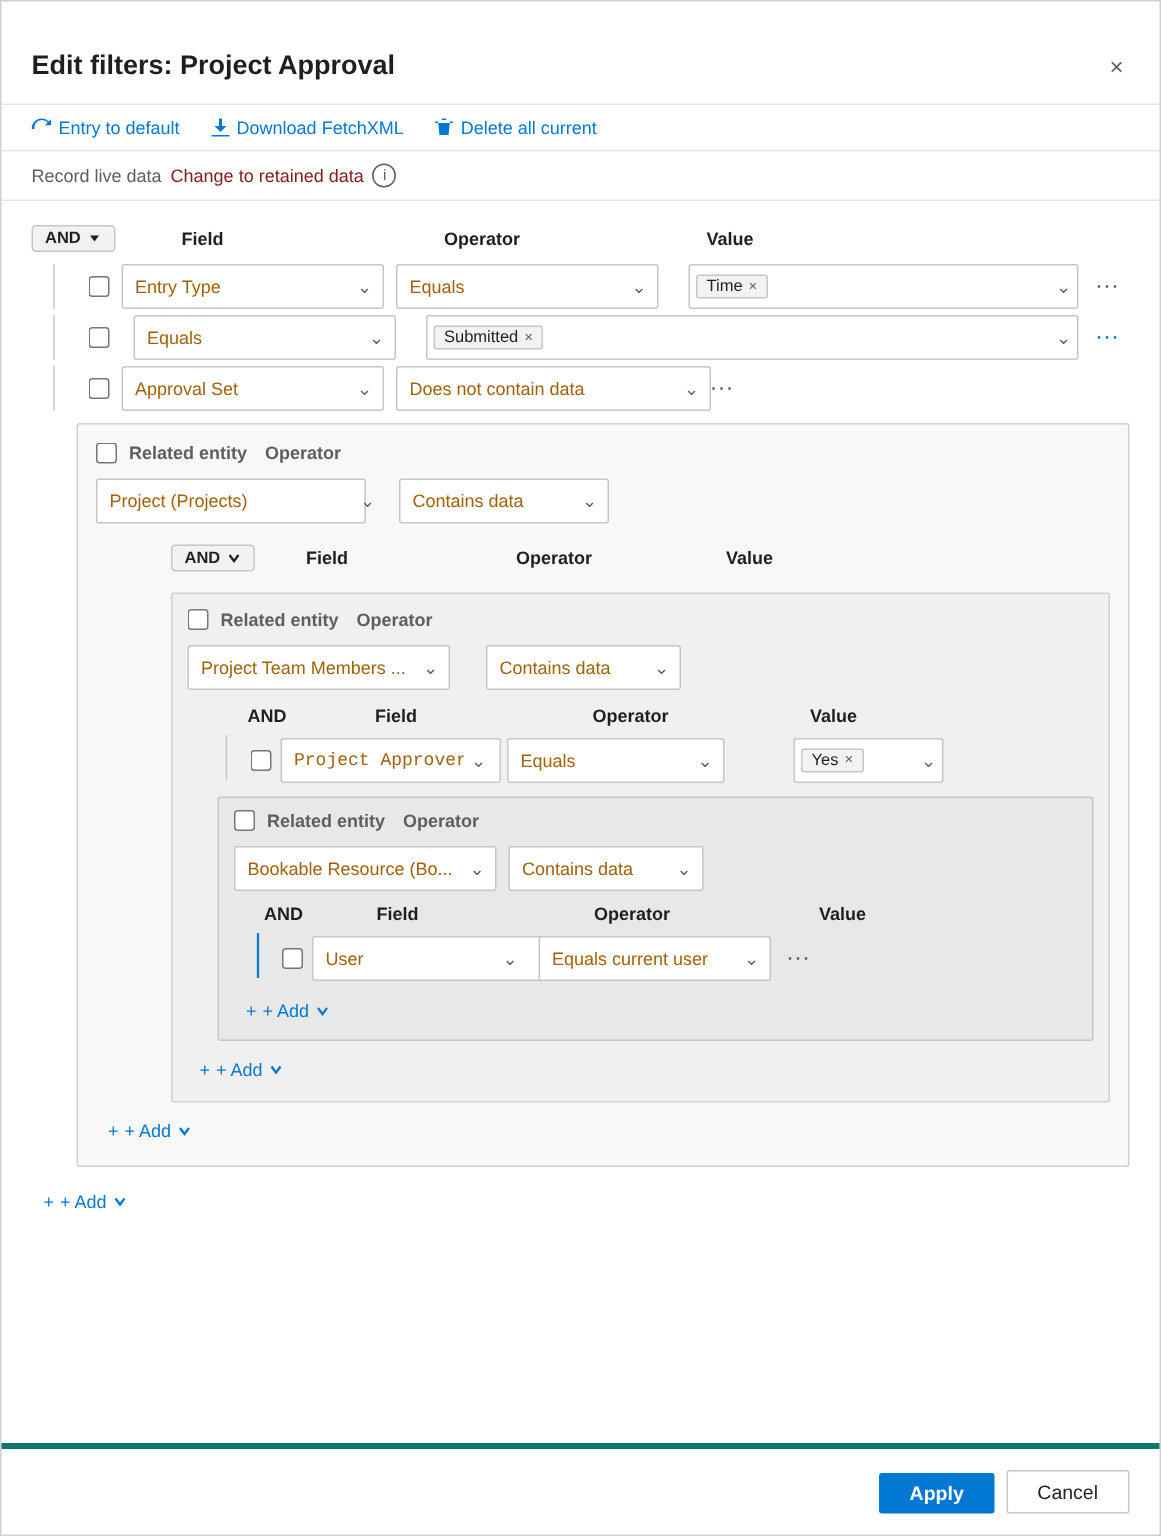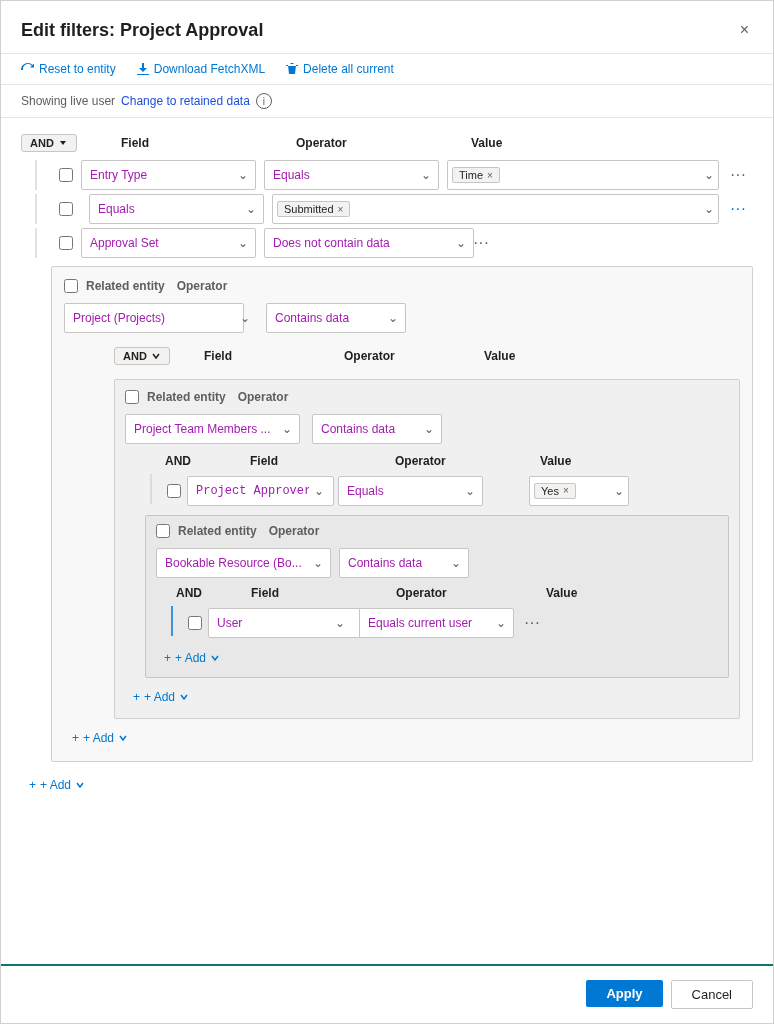--- a/index.html
+++ b/index.html
@@ -1,52 +1,52 @@
 <!DOCTYPE html>
 <html><head>
   <meta charset="utf-8">
   <style>
     * { box-sizing: border-box; margin: 0; padding: 0; }
     body { font-family: 'Segoe UI', Arial, sans-serif; font-size: 13px; color: #201f1e; background: #fff; width: 774px; min-height: 1024px; position: relative; }
 
     .dialog { width: 774px; min-height: 1024px; background: #fff; border: 1px solid #d0d0d0; display: flex; flex-direction: column; }
 
-    .dialog-header { display: flex; align-items: center; justify-content: space-between; padding: 16px 20px 10px 20px; border-bottom: 1px solid #e5e5e5; }
+    .dialog-header { display: flex; align-items: flex-start; justify-content: space-between; padding: 32px 20px 10px 20px; border-bottom: 1px solid #e5e5e5; }
     .dialog-title { font-size: 18px; font-weight: 600; color: #201f1e; }
     .close-btn { background: none; border: none; cursor: pointer; font-size: 16px; color: #605e5c; padding: 4px; }
 
     .toolbar { display: flex; align-items: center; gap: 20px; padding: 8px 20px; border-bottom: 1px solid #e5e5e5; }
     .toolbar-btn { background: none; border: none; cursor: pointer; color: #0078d4; font-size: 12px; display: flex; align-items: center; gap: 4px; }
 
     .data-info { display: flex; align-items: center; gap: 6px; padding: 8px 20px; border-bottom: 1px solid #e5e5e5; font-size: 12px; color: #605e5c; }
-    .data-info a { color: #1d4ed8; cursor: pointer; text-decoration: none; }
+    .data-info a { color: #7f1d1d; cursor: pointer; text-decoration: none; }
     .info-icon { width: 16px; height: 16px; border: 1px solid #605e5c; border-radius: 50%; display: inline-flex; align-items: center; justify-content: center; font-size: 10px; color: #605e5c; cursor: pointer; }
 
     .filter-area { flex: 1; padding: 12px 20px; overflow-y: auto; }
 
     .col-headers { display: flex; align-items: center; padding: 4px 0 8px 0; gap: 0; }
     .col-and { width: 70px; }
     .col-check { width: 30px; }
     .col-field { width: 175px; font-weight: 600; font-size: 12px; color: #201f1e; }
     .col-operator { width: 175px; font-weight: 600; font-size: 12px; color: #201f1e; }
     .col-value { flex: 1; font-weight: 600; font-size: 12px; color: #201f1e; }
 
     .and-badge { background: #f3f2f1; border: 1px solid #c8c6c4; border-radius: 3px; padding: 2px 8px; font-size: 11px; font-weight: 600; display: inline-flex; align-items: center; gap: 4px; cursor: pointer; }
     .and-badge svg { width: 10px; height: 10px; }
 
     .filter-row { display: flex; align-items: center; margin-bottom: 8px; gap: 0; }
     .filter-row .row-check { width: 30px; display: flex; align-items: center; justify-content: center; }
     .filter-row .row-field { width: 175px; }
     .filter-row .row-operator { width: 175px; margin-left: 8px; }
-    .filter-row .row-value { flex: 1; margin-left: 8px; }
+    .filter-row .row-value { flex: 1; margin-left: 20px; }
     .filter-row .row-more { width: 30px; display: flex; align-items: center; justify-content: center; margin-left: 4px; }
 
     .line-connector { width: 30px; display: flex; align-items: center; justify-content: center; }
 
-    .form-select { width: 100%; height: 30px; border: 1px solid #c8c6c4; border-radius: 2px; padding: 0 8px; font-size: 12px; color: #a21caf; background: #fff; appearance: none; cursor: pointer; padding-right: 24px; }
+    .form-select { width: 100%; height: 30px; border: 1px solid #c8c6c4; border-radius: 2px; padding: 0 8px; font-size: 12px; color: #a16207; background: #fff; appearance: none; cursor: pointer; padding-right: 24px; }
 
     .select-container { position: relative; width: 100%; }
     .select-container::after { content: '⌄'; position: absolute; right: 8px; top: 50%; transform: translateY(-50%); font-size: 12px; color: #605e5c; pointer-events: none; }
 
     .value-tag-container { display: flex; align-items: center; border: 1px solid #c8c6c4; border-radius: 2px; padding: 0 4px; height: 30px; background: #fff; gap: 4px; width: 100%; }
     .value-tag { background: #f3f2f1; border: 1px solid #c8c6c4; border-radius: 2px; padding: 1px 6px; font-size: 11px; display: flex; align-items: center; gap: 4px; }
     .tag-close { cursor: pointer; color: #605e5c; font-size: 10px; }
     .value-tag-container .expand-arrow { margin-left: auto; color: #605e5c; font-size: 12px; cursor: pointer; }
 
     .more-btn { background: none; border: none; cursor: pointer; color: #605e5c; font-size: 16px; padding: 2px 4px; }
@@ -57,21 +57,21 @@
     .related-group { border: 1px solid #d0d0d0; border-radius: 2px; background: #f8f8f8; padding: 12px; margin-bottom: 8px; }
     .related-group-header { display: flex; align-items: center; gap: 8px; margin-bottom: 10px; }
     .related-group-label { font-weight: 600; font-size: 12px; color: #605e5c; margin-right: 4px; }
 
     .sub-col-headers { display: flex; align-items: center; padding: 4px 0 6px 0; }
 
     .nested-group { background: #f0f0f0; border: 1px solid #d0d0d0; border-radius: 2px; padding: 10px; margin-top: 8px; }
 
     .add-btn { background: none; border: none; cursor: pointer; color: #0078d4; font-size: 12px; display: flex; align-items: center; gap: 4px; padding: 4px 8px; }
 
-    .dialog-footer { display: flex; align-items: flex-start; justify-content: flex-end; gap: 8px; padding: 14px 20px; border-top: 2px solid #0f766e; }
+    .dialog-footer { display: flex; align-items: flex-end; justify-content: flex-end; gap: 8px; padding: 14px 20px; border-top: 4px solid #0f766e; }
     .btn-primary { background: #0078d4; color: #fff; border: none; border-radius: 2px; padding: 6px 20px; font-size: 13px; cursor: pointer; font-weight: 600; }
     .btn-secondary { background: #fff; color: #201f1e; border: 1px solid #c8c6c4; border-radius: 2px; padding: 6px 20px; font-size: 13px; cursor: pointer; }
 
     .row-group { margin-bottom: 4px; }
 
     .deep-nested { background: #e8e8e8; border: 1px solid #c8c6c4; border-radius: 2px; padding: 8px 10px; margin-top: 6px; }
   </style>
 </head>
 <body>
 
@@ -80,38 +80,38 @@
   <div class="dialog-header">
     <span class="dialog-title">Edit filters: Project Approval</span>
     <button class="close-btn">×</button>
   </div>
 
   <div class="toolbar">
     <button class="toolbar-btn">
       <svg width="14" height="14" viewBox="0 0 14 14" fill="none">
         <path d="M2 7C2 4.24 4.24 2 7 2c1.5 0 2.85.66 3.79 1.71L9 5.5h4V1.5L11.54 2.96A5.98 5.98 0 007 1C3.13 1 0 4.13 0 8h2V7z" fill="#0078d4"></path>
       </svg>
-      <span>Reset to entity</span>
+      <span>Entry to default</span>
     </button>
     <button class="toolbar-btn">
       <svg width="14" height="14" viewBox="0 0 14 14" fill="none">
         <path d="M7 10L3 6h3V1h2v5h3L7 10zM1 12h12v1H1v-1z" fill="#0078d4"></path>
       </svg>
       <span>Download FetchXML</span>
     </button>
     <button class="toolbar-btn">
       <svg width="14" height="14" viewBox="0 0 14 14" fill="none">
         <path d="M3 3l1 9h6l1-9H3zm2.5-2h3v1h-3V1zM1 3h12v1H1V3z" fill="#0078d4"></path>
       </svg>
       <span>Delete all current</span>
     </button>
   </div>
 
   <div class="data-info">
-    <span>Showing live user</span>
+    <span>Record live data</span>
     <a>Change to retained data</a>
     <span class="info-icon">i</span>
   </div>
 
   <div class="filter-area">
 
     <div class="col-headers">
       <div class="col-and">
         <span class="and-badge">
           <span>AND</span>
@@ -254,21 +254,21 @@
         <div style="width:140px;font-weight:600;font-size:12px;">Operator</div>
         <div style="flex:1;font-weight:600;font-size:12px;">Value</div>
       </div>
 
       <div class="nested-group" style="margin-left:50px;">
         <div class="related-group-header">
           <input type="checkbox" style="">
           <span class="related-group-label">Related entity</span>
           <span style="font-weight:600;font-size:12px;color:#605e5c;margin-right:40px;">Operator</span>
         </div>
-        <div style="display:flex;align-items:center;gap:12px;margin-bottom:10px;">
+        <div style="display:flex;align-items:center;gap:24px;margin-bottom:10px;">
           <div class="select-container" style="width:175px;">
             <select class="form-select" style="width:175px;">
               <option>Project Team Members ...</option>
             </select>
           </div>
           <div class="select-container" style="width:130px;">
             <select class="form-select" style="width:130px;">
               <option>Contains data</option>
             </select>
           </div>

